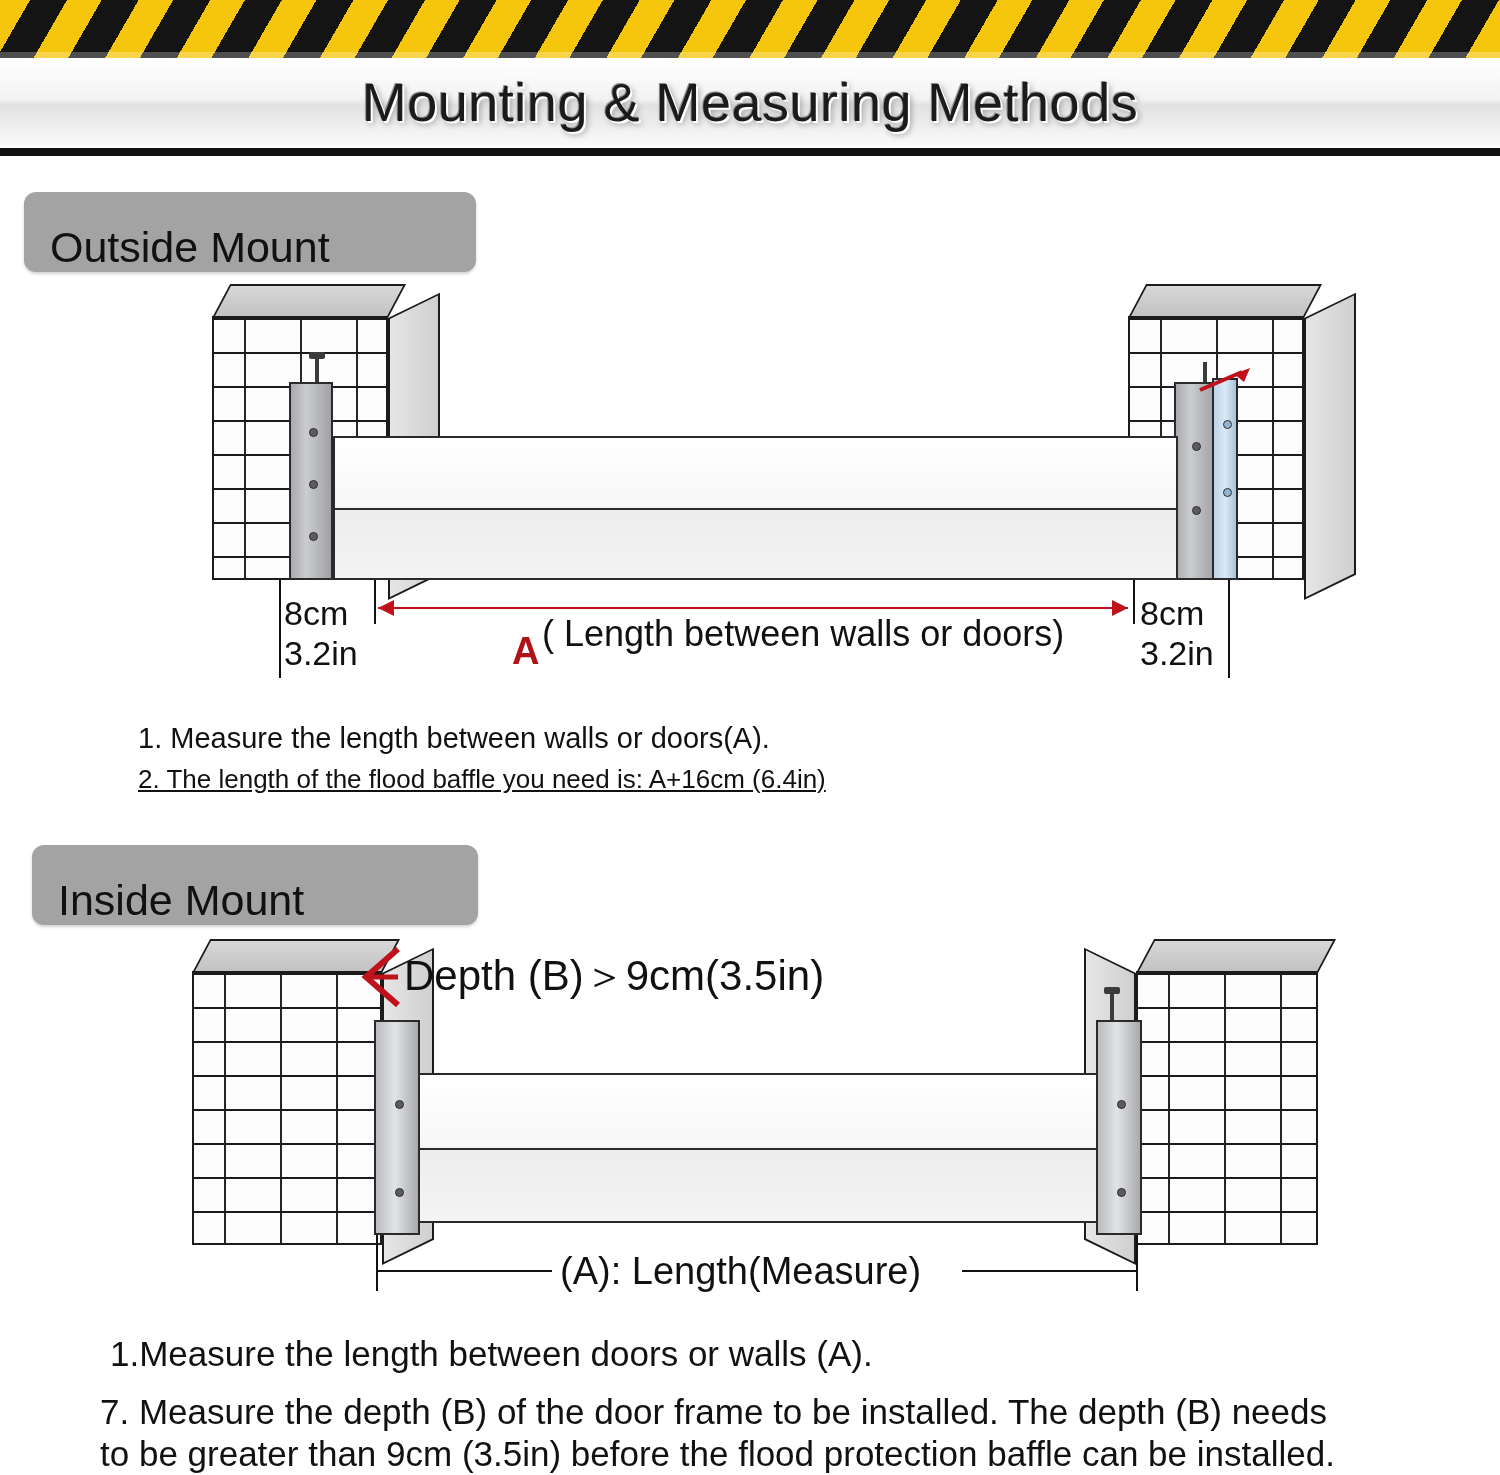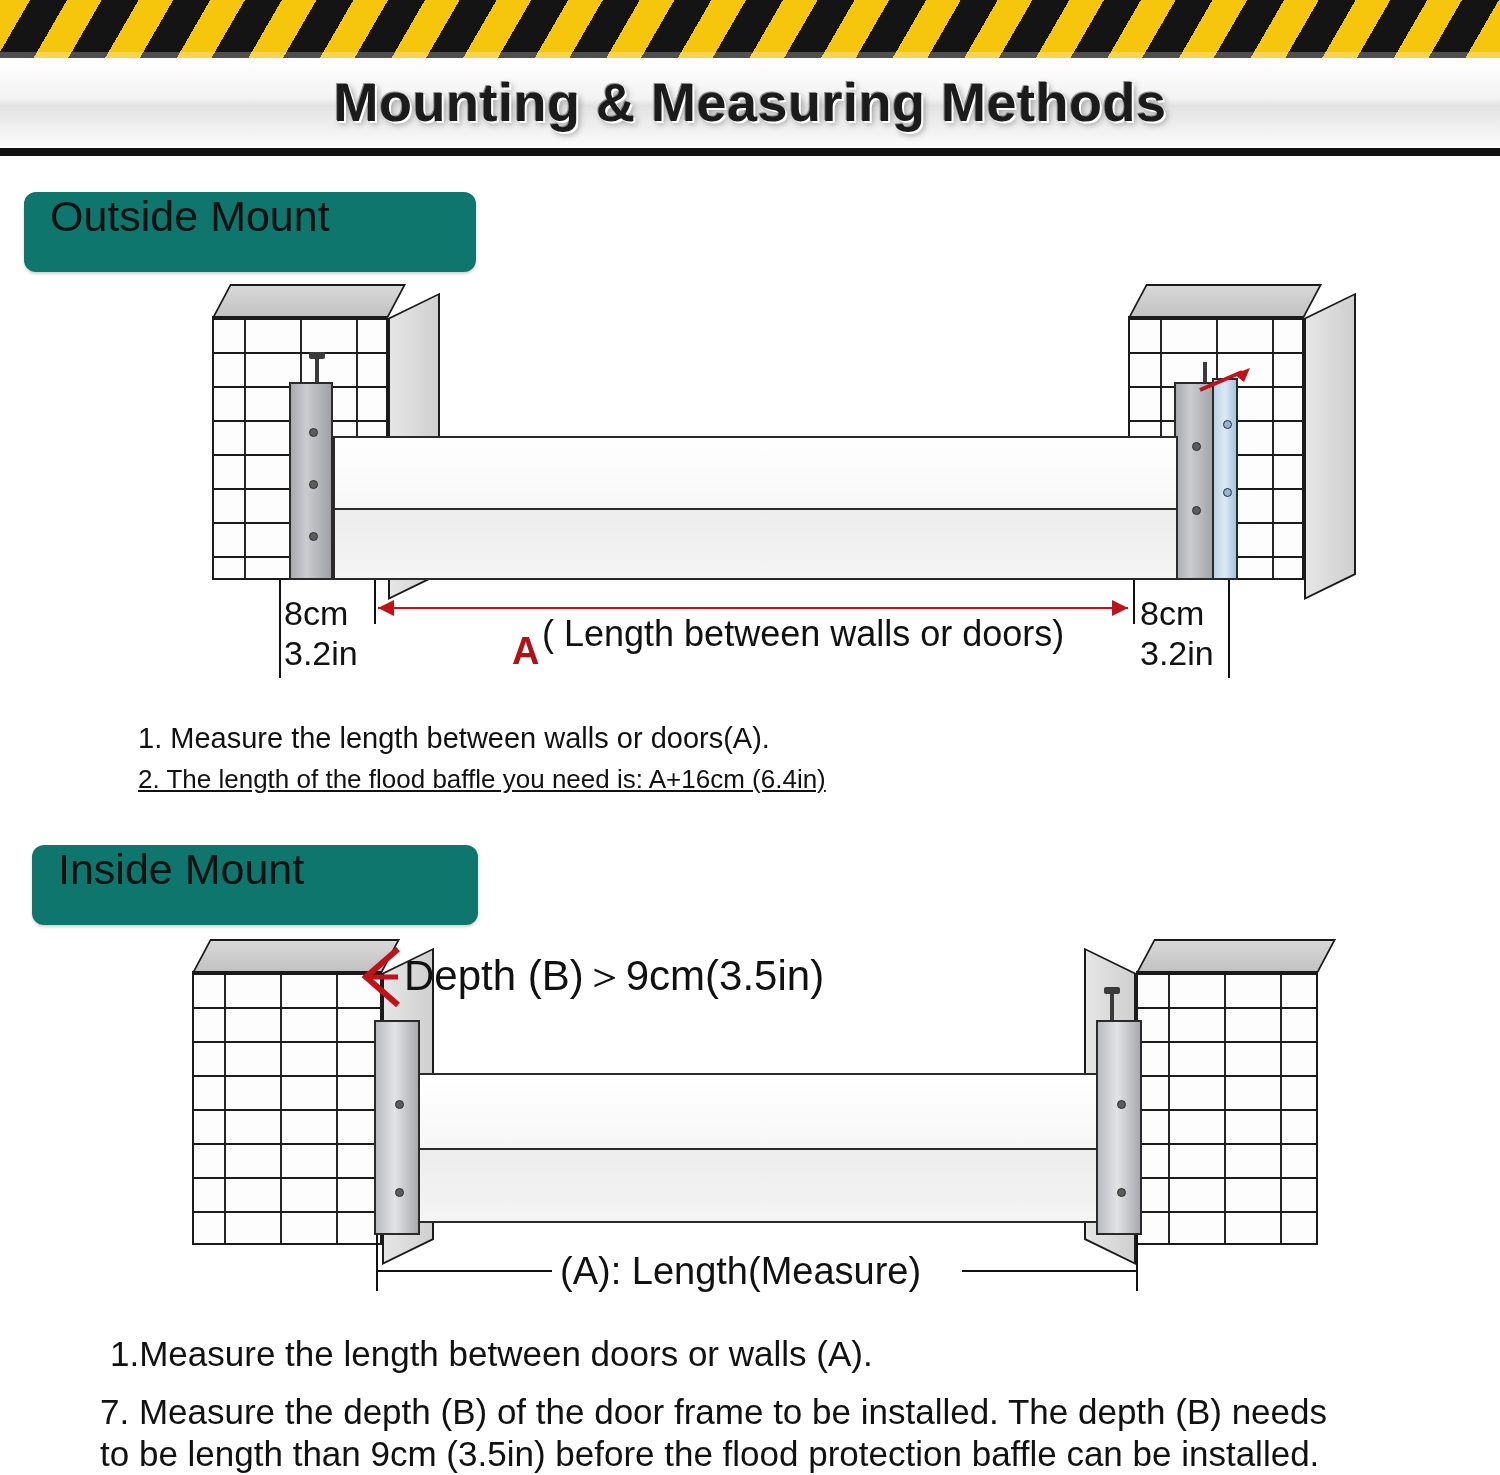--- a/index.html
+++ b/index.html
@@ -49,43 +49,43 @@
     left: 0; top: 58px;
     width: 1500px;
     height: 88px;
     background: linear-gradient(180deg,#ffffff 0%,#f3f3f3 46%,#e2e2e2 54%,#fbfbfb 100%);
     display: flex;
     align-items: center;
     justify-content: center;
   }
   .title-bar .title {
     font-size: 54px;
-    font-weight: bold;
+    font-weight: normal;
     letter-spacing: .5px;
     color: #1b1b1b;
     text-shadow:
        2px 2px 0 #ffffff,
       -1px -1px 0 #8d8d8d,
        3px 3px 6px rgba(0,0,0,.35);
   }
   .banner-bottom-rule {
     position: absolute;
     left: 0; top: 148px;
     width: 1500px;
     height: 8px;
     background: #111111;
   }
 
   
   .section-label {
     position: absolute;
-    background: #0f766e;
+    background: #a3a3a3;
     border-radius: 12px;
     display: flex;
-    align-items: flex-start;
+    align-items: flex-end;
     padding: 0 26px;
     box-shadow: 0 2px 3px rgba(0,0,0,.18);
   }
   .section-label span {
     font-size: 43px;
     color: #111111;
     font-weight: normal;
   }
   #label-outside { left: 24px; top: 192px; width: 400px; height: 80px; }
   #label-inside  { left: 32px; top: 845px; width: 394px; height: 80px; }
@@ -364,13 +364,13 @@
   <div class="tick" style="left:1136px; top:310px; height:56px;"></div>
   <div class="plain-line" style="left:376px; top:345px; width:176px;"></div>
   <div class="plain-line" style="left:962px; top:345px; width:176px;"></div>
 </div>
 
 <div class="txt" style="left:404px; top:948px; font-size:42px;">Depth (B)＞9cm(3.5in)</div>
 <div class="txt" style="left:560px; top:1250px; font-size:38px;">(A): Length(Measure)</div>
 
 <div class="txt step-text" style="left:110px; top:1334px; font-size:35px;">1.Measure the length between doors or walls (A).</div>
 <div class="txt step-text" style="left:100px; top:1392px; font-size:35px;">7. Measure the depth (B) of the door frame to be installed. The depth (B) needs</div>
-<div class="txt step-text" style="left:100px; top:1434px; font-size:35px;">to be length than 9cm (3.5in) before the flood protection baffle can be installed.</div>
+<div class="txt step-text" style="left:100px; top:1434px; font-size:35px;">to be greater than 9cm (3.5in) before the flood protection baffle can be installed.</div>
 
 </body></html>

